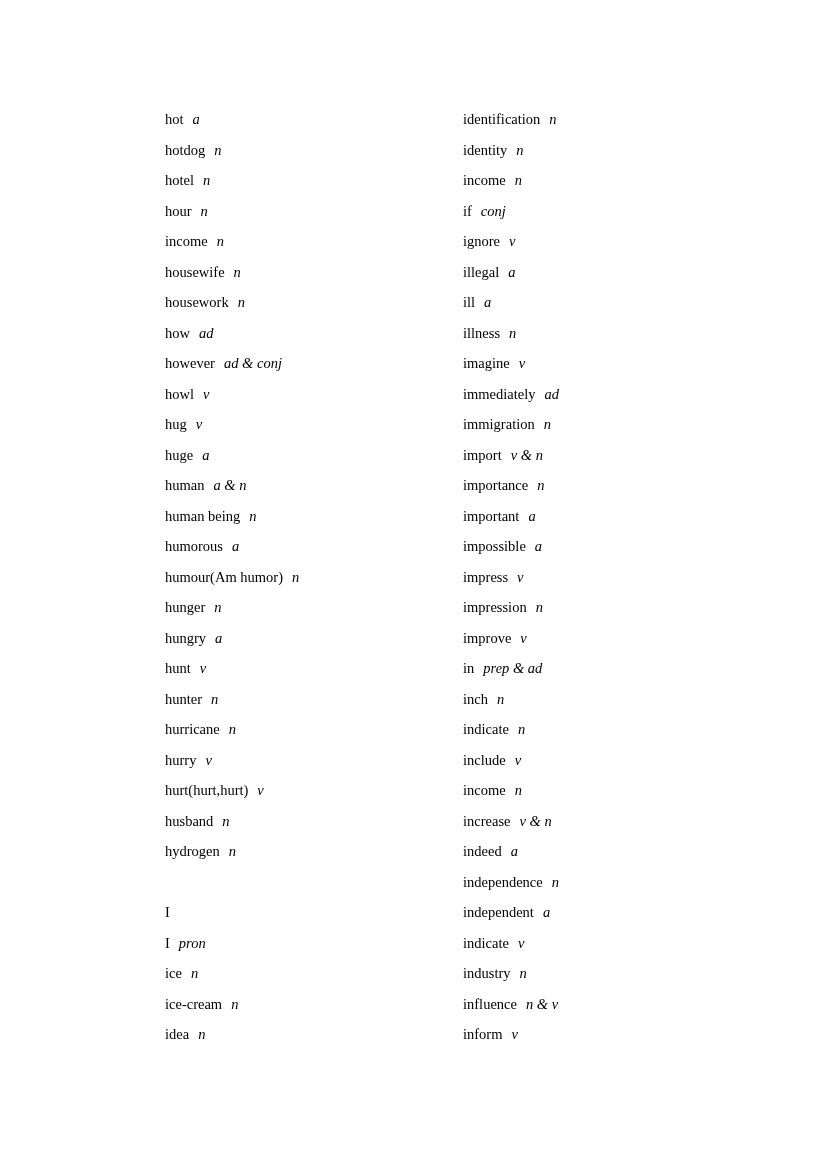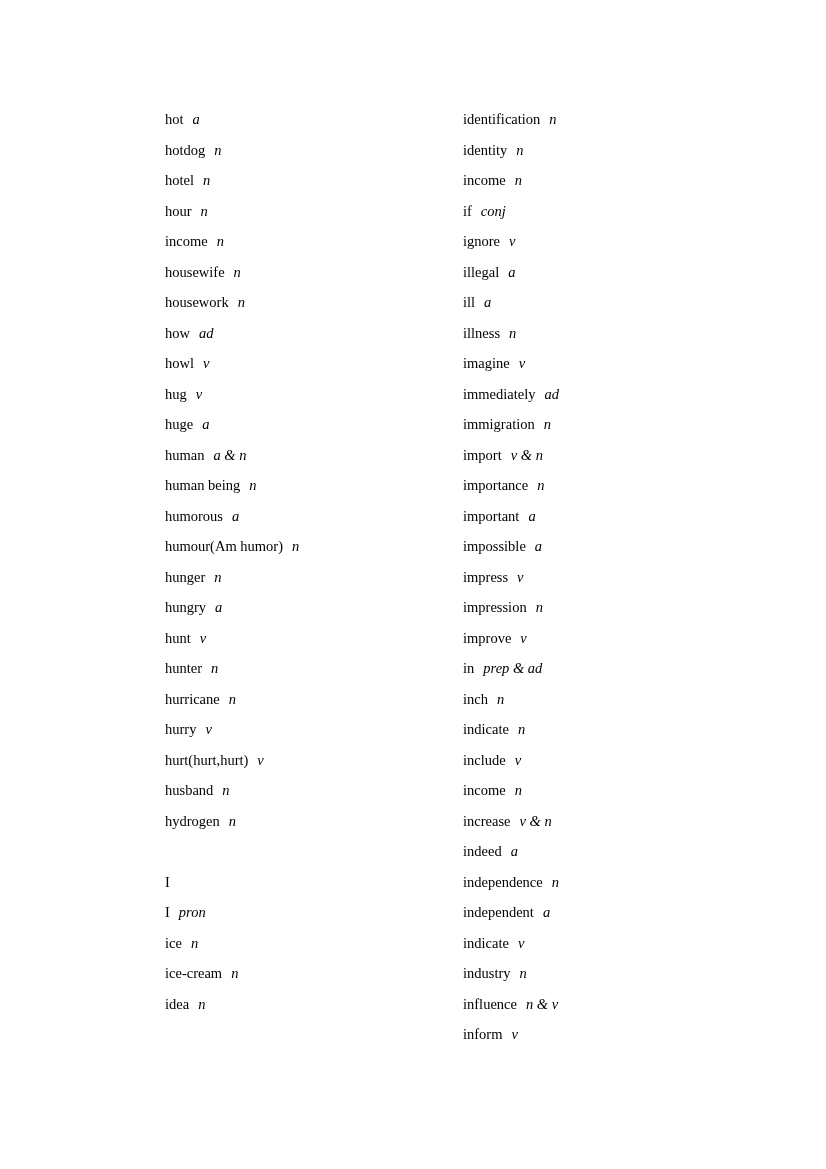--- a/index.html
+++ b/index.html
@@ -77,20 +77,21 @@
   <div class="columns">
     <div class="column left" id="left-col">
         <div class="entry"><span class="word">hot</span><span class="pos">a</span></div>
         <div class="entry"><span class="word">hotdog</span><span class="pos">n</span></div>
         <div class="entry"><span class="word">hotel</span><span class="pos">n</span></div>
         <div class="entry"><span class="word">hour</span><span class="pos">n</span></div>
         <div class="entry"><span class="word">income</span><span class="pos">n</span></div>
         <div class="entry"><span class="word">housewife</span><span class="pos">n</span></div>
         <div class="entry"><span class="word">housework</span><span class="pos">n</span></div>
         <div class="entry"><span class="word">how</span><span class="pos">ad</span></div>
+        <div class="entry"><span class="word">however</span><span class="pos">ad &amp; conj</span></div>
         <div class="entry"><span class="word">howl</span><span class="pos">v</span></div>
         <div class="entry"><span class="word">hug</span><span class="pos">v</span></div>
         <div class="entry"><span class="word">huge</span><span class="pos">a</span></div>
         <div class="entry"><span class="word">human</span><span class="pos">a &amp; n</span></div>
         <div class="entry"><span class="word">human being</span><span class="pos">n</span></div>
         <div class="entry"><span class="word">humorous</span><span class="pos">a</span></div>
         <div class="entry"><span class="word">humour(</span><span class="inline-italic">Am</span><span class="word"> humor)</span><span class="pos">n</span></div>
         <div class="entry"><span class="word">hunger</span><span class="pos">n</span></div>
         <div class="entry"><span class="word">hungry</span><span class="pos">a</span></div>
         <div class="entry"><span class="word">hunt</span><span class="pos">v</span></div>

